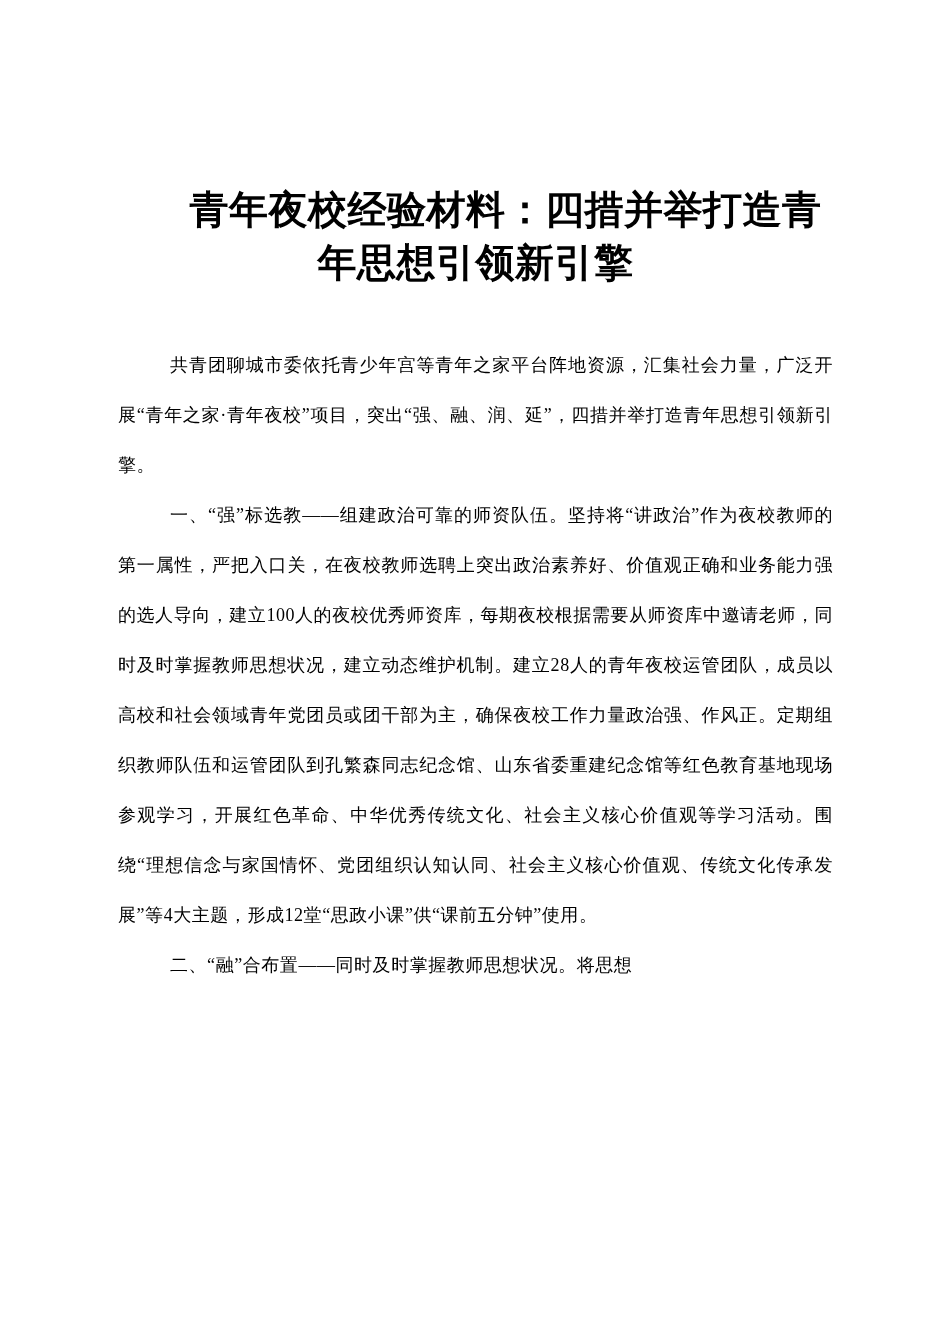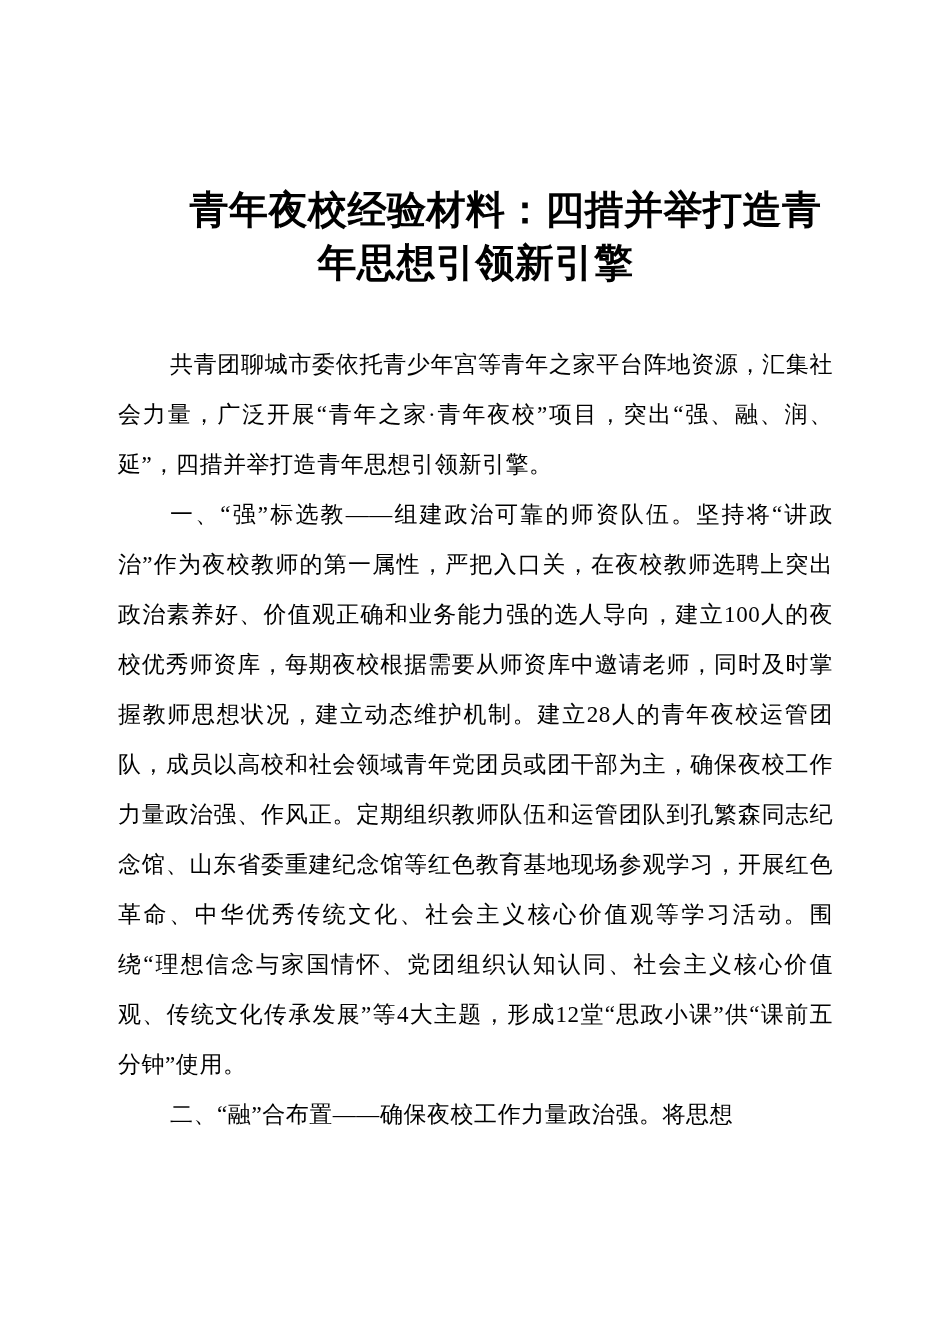--- a/index.html
+++ b/index.html
@@ -28,21 +28,21 @@
     font-size: 39px;
     line-height: 53px;
     font-weight: 700;
     text-align: center;
     
     text-indent: 60px;
     letter-spacing: 0.5px;
   }
   .para {
     margin: 0;
-    font-size: 23px;
+    font-size: 18px;
     line-height: 50px;
     font-weight: 400;
     text-align: justify;
     text-indent: 52px;          
     letter-spacing: 0.55px;
     word-break: break-all;
   }
   .para .lead {
     font-weight: 400;
   }
@@ -52,16 +52,16 @@
 
 <div class="page">
   <div class="content">
 
     <h1 class="doc-title">青年夜校经验材料：四措并举打造青年思想引领新引擎</h1>
 
     <p class="para"><b class="lead"></b><span>共青团聊城市委依托青少年宫等青年之家平台阵地资源，汇集社会力量，广泛开展“青年之家·青年夜校”项目，突出“强、融、润、延”，四措并举打造青年思想引领新引擎。</span></p>
 
     <p class="para"><b class="lead">一、“强”标选教——组建政治可靠的师资队伍。</b><span>坚持将“讲政治”作为夜校教师的第一属性，严把入口关，在夜校教师选聘上突出政治素养好、价值观正确和业务能力强的选人导向，建立100人的夜校优秀师资库，每期夜校根据需要从师资库中邀请老师，同时及时掌握教师思想状况，建立动态维护机制。建立28人的青年夜校运管团队，成员以高校和社会领域青年党团员或团干部为主，确保夜校工作力量政治强、作风正。定期组织教师队伍和运管团队到孔繁森同志纪念馆、山东省委重建纪念馆等红色教育基地现场参观学习，开展红色革命、中华优秀传统文化、社会主义核心价值观等学习活动。围绕“理想信念与家国情怀、党团组织认知认同、社会主义核心价值观、传统文化传承发展”等4大主题，形成12堂“思政小课”供“课前五分钟”使用。</span></p>
 
-    <p class="para"><b class="lead">二、“融”合布置——确保夜校工作力量政治强。</b><span>将思想</span></p>
+    <p class="para"><b class="lead">二、“融”合布置——同时及时掌握教师思想状况。</b><span>将思想</span></p>
 
   </div>
 </div>
 
 </body></html>

